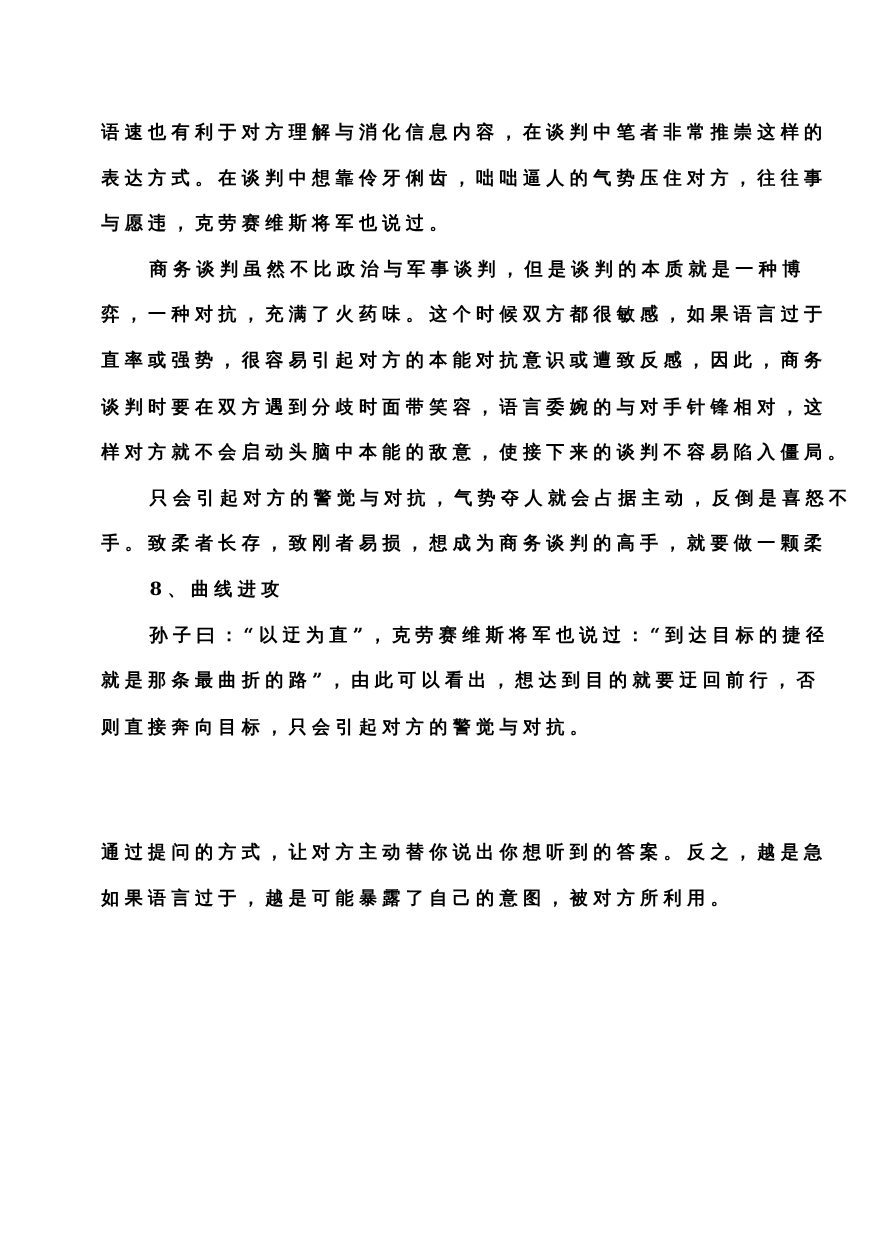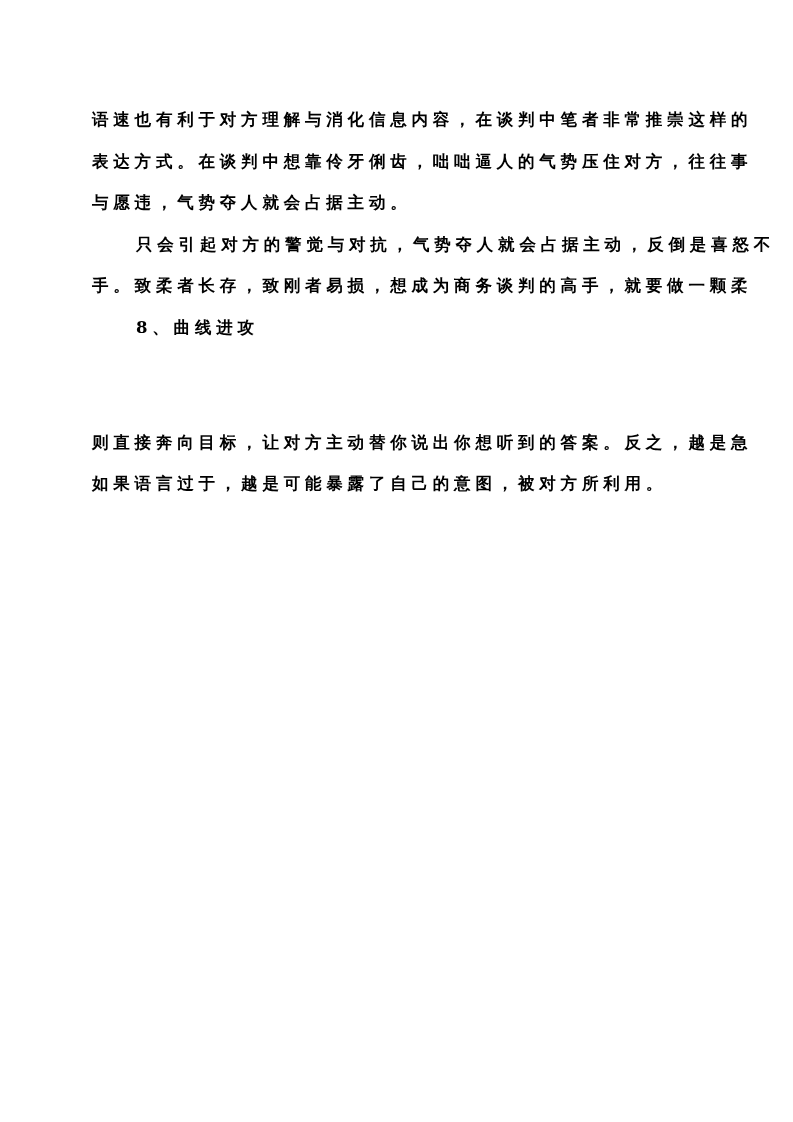--- a/index.html
+++ b/index.html
@@ -42,33 +42,45 @@
     }
   </style>
 </head>
 <body>
 
 <div class="page">
 
   <div>
     <div class="line">语速也有利于对方理解与消化信息内容，在谈判中笔者非常推崇这样的</div>
     <div class="line">表达方式。在谈判中想靠伶牙俐齿，咄咄逼人的气势压住对方，往往事</div>
-    <div class="line last">与愿违，气势夺人就会占据主动。</div>
+    <div class="line last">与愿违，克劳赛维斯将军也说过。</div>
   </div>
 
+  <div>
+    <div class="line indent">商务谈判虽然不比政治与军事谈判，但是谈判的本质就是一种博</div>
+    <div class="line">弈，一种对抗，充满了火药味。这个时候双方都很敏感，如果语言过于</div>
+    <div class="line">直率或强势，很容易引起对方的本能对抗意识或遭致反感，因此，商务</div>
+    <div class="line">谈判时要在双方遇到分歧时面带笑容，语言委婉的与对手针锋相对，这</div>
+    <div class="line">样对方就不会启动头脑中本能的敌意，使接下来的谈判不容易陷入僵局。</div>
+  </div>
 
   <div>
     <div class="line indent">只会引起对方的警觉与对抗，气势夺人就会占据主动，反倒是喜怒不</div>
     <div class="line">手。致柔者长存，致刚者易损，想成为商务谈判的高手，就要做一颗柔</div>
   </div>
 
   <div class="line indent last">8、曲线进攻</div>
 
+  <div>
+    <div class="line indent">孙子曰：“以迂为直”，克劳赛维斯将军也说过：“到达目标的捷径</div>
+    <div class="line">就是那条最曲折的路”，由此可以看出，想达到目的就要迂回前行，否</div>
+    <div class="line last">则直接奔向目标，只会引起对方的警觉与对抗。</div>
+  </div>
 
   <div class="gap"></div>
 
   <div>
-    <div class="line">则直接奔向目标，让对方主动替你说出你想听到的答案。反之，越是急</div>
+    <div class="line">通过提问的方式，让对方主动替你说出你想听到的答案。反之，越是急</div>
     <div class="line last">如果语言过于，越是可能暴露了自己的意图，被对方所利用。</div>
   </div>
 
 
 </div>
 
 </body></html>

